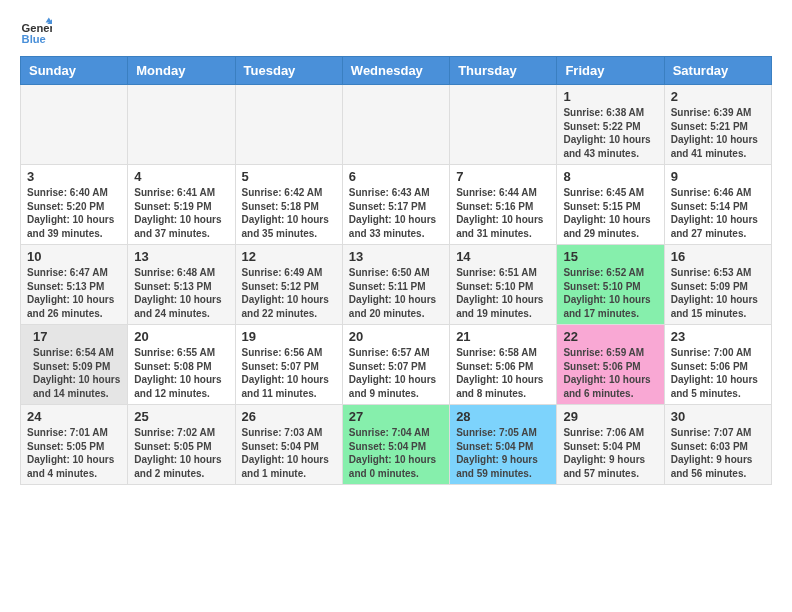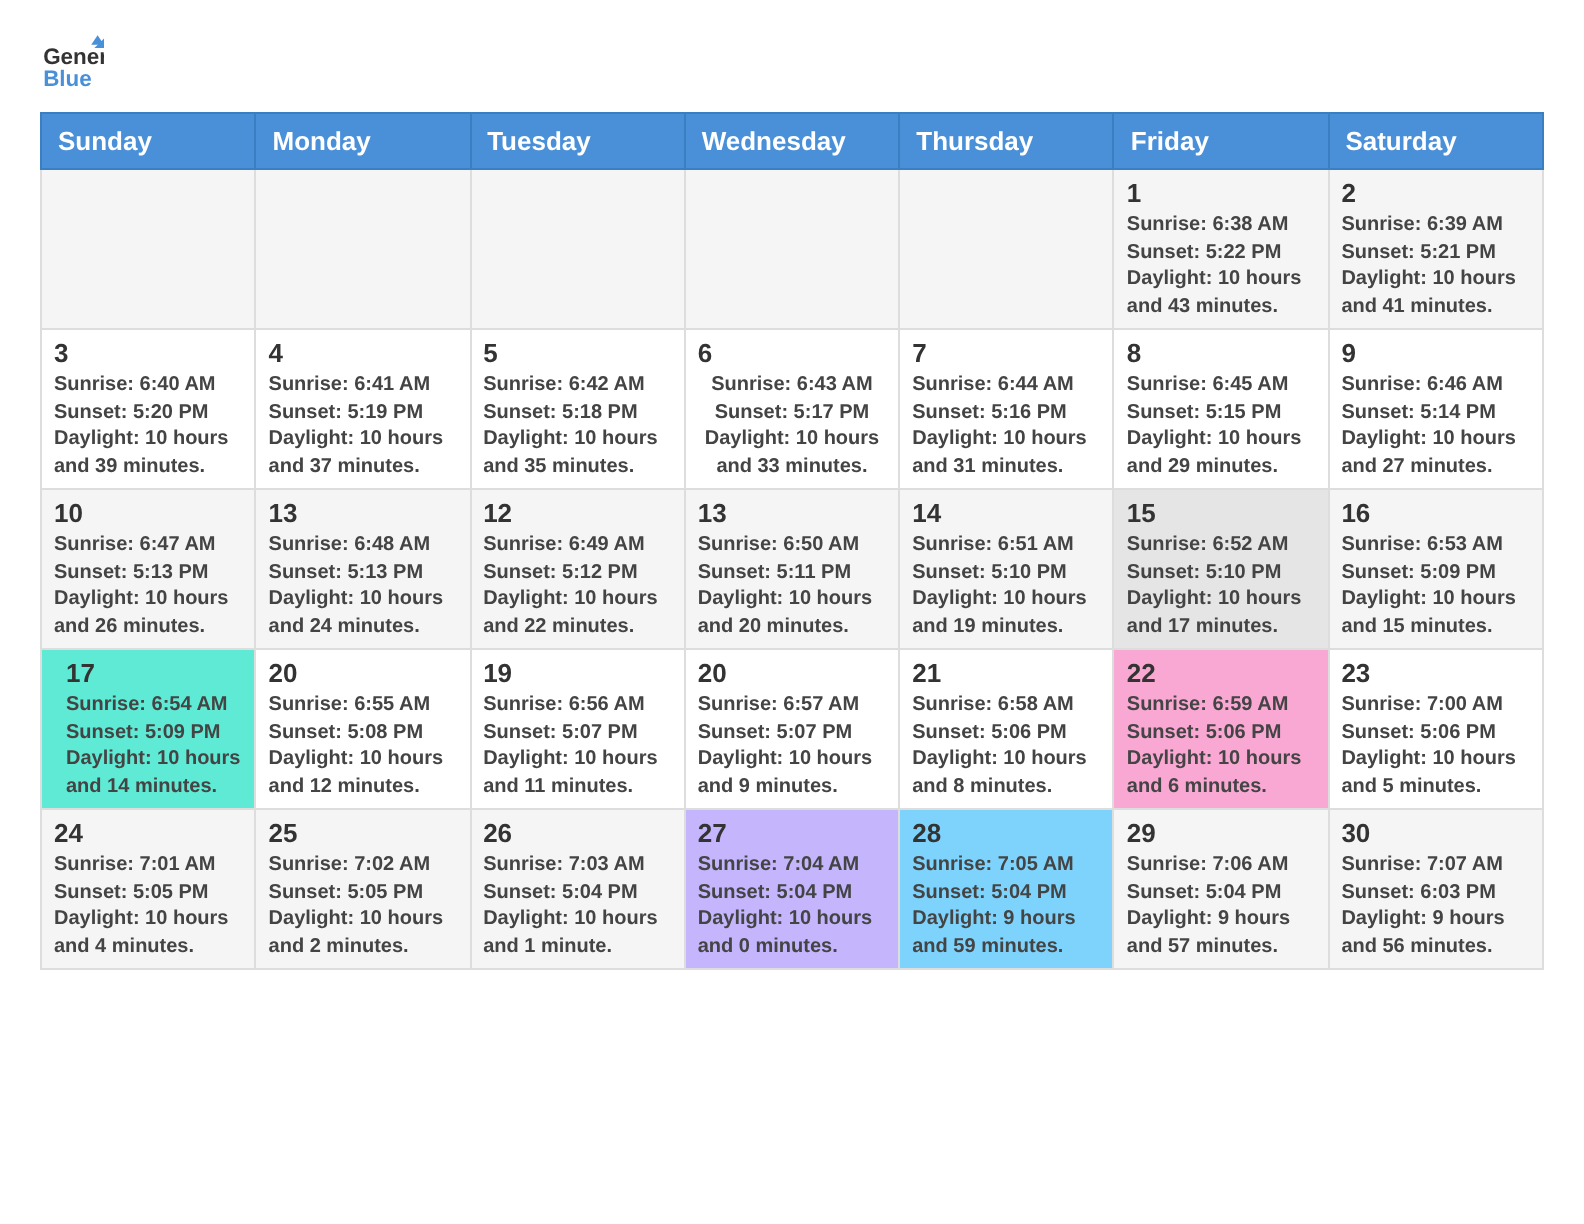--- a/index.html
+++ b/index.html
@@ -117,21 +117,21 @@
 Daylight: 10 hours and 37 minutes.</div>
             </td>
             <td style="background: rgb(255, 255, 255);">
               <div class="day-num">5</div>
               <div class="day-info" style="white-space: pre-line;">Sunrise: 6:42 AM
 Sunset: 5:18 PM
 Daylight: 10 hours and 35 minutes.</div>
             </td>
             <td style="background: rgb(255, 255, 255);">
               <div class="day-num">6</div>
-              <div class="day-info" style="white-space: pre-line; text-align: center;">Sunrise: 6:43 AM
+              <div class="day-info" style="white-space: pre-line;">Sunrise: 6:43 AM
 Sunset: 5:17 PM
 Daylight: 10 hours and 33 minutes.</div>
             </td>
             <td style="background: rgb(255, 255, 255);">
               <div class="day-num">7</div>
               <div class="day-info" style="white-space: pre-line;">Sunrise: 6:44 AM
 Sunset: 5:16 PM
 Daylight: 10 hours and 31 minutes.</div>
             </td>
             <td style="background: rgb(255, 255, 255);">
@@ -171,35 +171,35 @@
               <div class="day-info" style="white-space: pre-line;">Sunrise: 6:50 AM
 Sunset: 5:11 PM
 Daylight: 10 hours and 20 minutes.</div>
             </td>
             <td style="background: rgb(245, 245, 245);">
               <div class="day-num">14</div>
               <div class="day-info" style="white-space: pre-line;">Sunrise: 6:51 AM
 Sunset: 5:10 PM
 Daylight: 10 hours and 19 minutes.</div>
             </td>
-            <td style="background: #e5e5e5; margin-left: 12px;">
+            <td style="background: #86efac; margin-left: 12px;">
               <div class="day-num">15</div>
               <div class="day-info" style="white-space: pre-line;">Sunrise: 6:52 AM
 Sunset: 5:10 PM
 Daylight: 10 hours and 17 minutes.</div>
             </td>
             <td style="background: rgb(245, 245, 245);">
               <div class="day-num">16</div>
               <div class="day-info" style="white-space: pre-line;">Sunrise: 6:53 AM
 Sunset: 5:09 PM
 Daylight: 10 hours and 15 minutes.</div>
             </td>
           </tr>
           <tr>
-            <td style="background: #5eead4; padding-left: 12px;">
+            <td style="background: #e5e5e5; padding-left: 12px;">
               <div class="day-num">17</div>
               <div class="day-info" style="white-space: pre-line;">Sunrise: 6:54 AM
 Sunset: 5:09 PM
 Daylight: 10 hours and 14 minutes.</div>
             </td>
             <td style="background: rgb(255, 255, 255);">
               <div class="day-num">20</div>
               <div class="day-info" style="white-space: pre-line;">Sunrise: 6:55 AM
 Sunset: 5:08 PM
 Daylight: 10 hours and 12 minutes.</div>
@@ -247,21 +247,21 @@
               <div class="day-info" style="white-space: pre-line;">Sunrise: 7:02 AM
 Sunset: 5:05 PM
 Daylight: 10 hours and 2 minutes.</div>
             </td>
             <td style="background: rgb(245, 245, 245);">
               <div class="day-num">26</div>
               <div class="day-info" style="white-space: pre-line;">Sunrise: 7:03 AM
 Sunset: 5:04 PM
 Daylight: 10 hours and 1 minute.</div>
             </td>
-            <td style="background: #c4b5fd;">
+            <td style="background: #86efac;">
               <div class="day-num">27</div>
               <div class="day-info" style="white-space: pre-line;">Sunrise: 7:04 AM
 Sunset: 5:04 PM
 Daylight: 10 hours and 0 minutes.</div>
             </td>
             <td style="background: #7dd3fc;">
               <div class="day-num">28</div>
               <div class="day-info" style="white-space: pre-line;">Sunrise: 7:05 AM
 Sunset: 5:04 PM
 Daylight: 9 hours and 59 minutes.</div>

